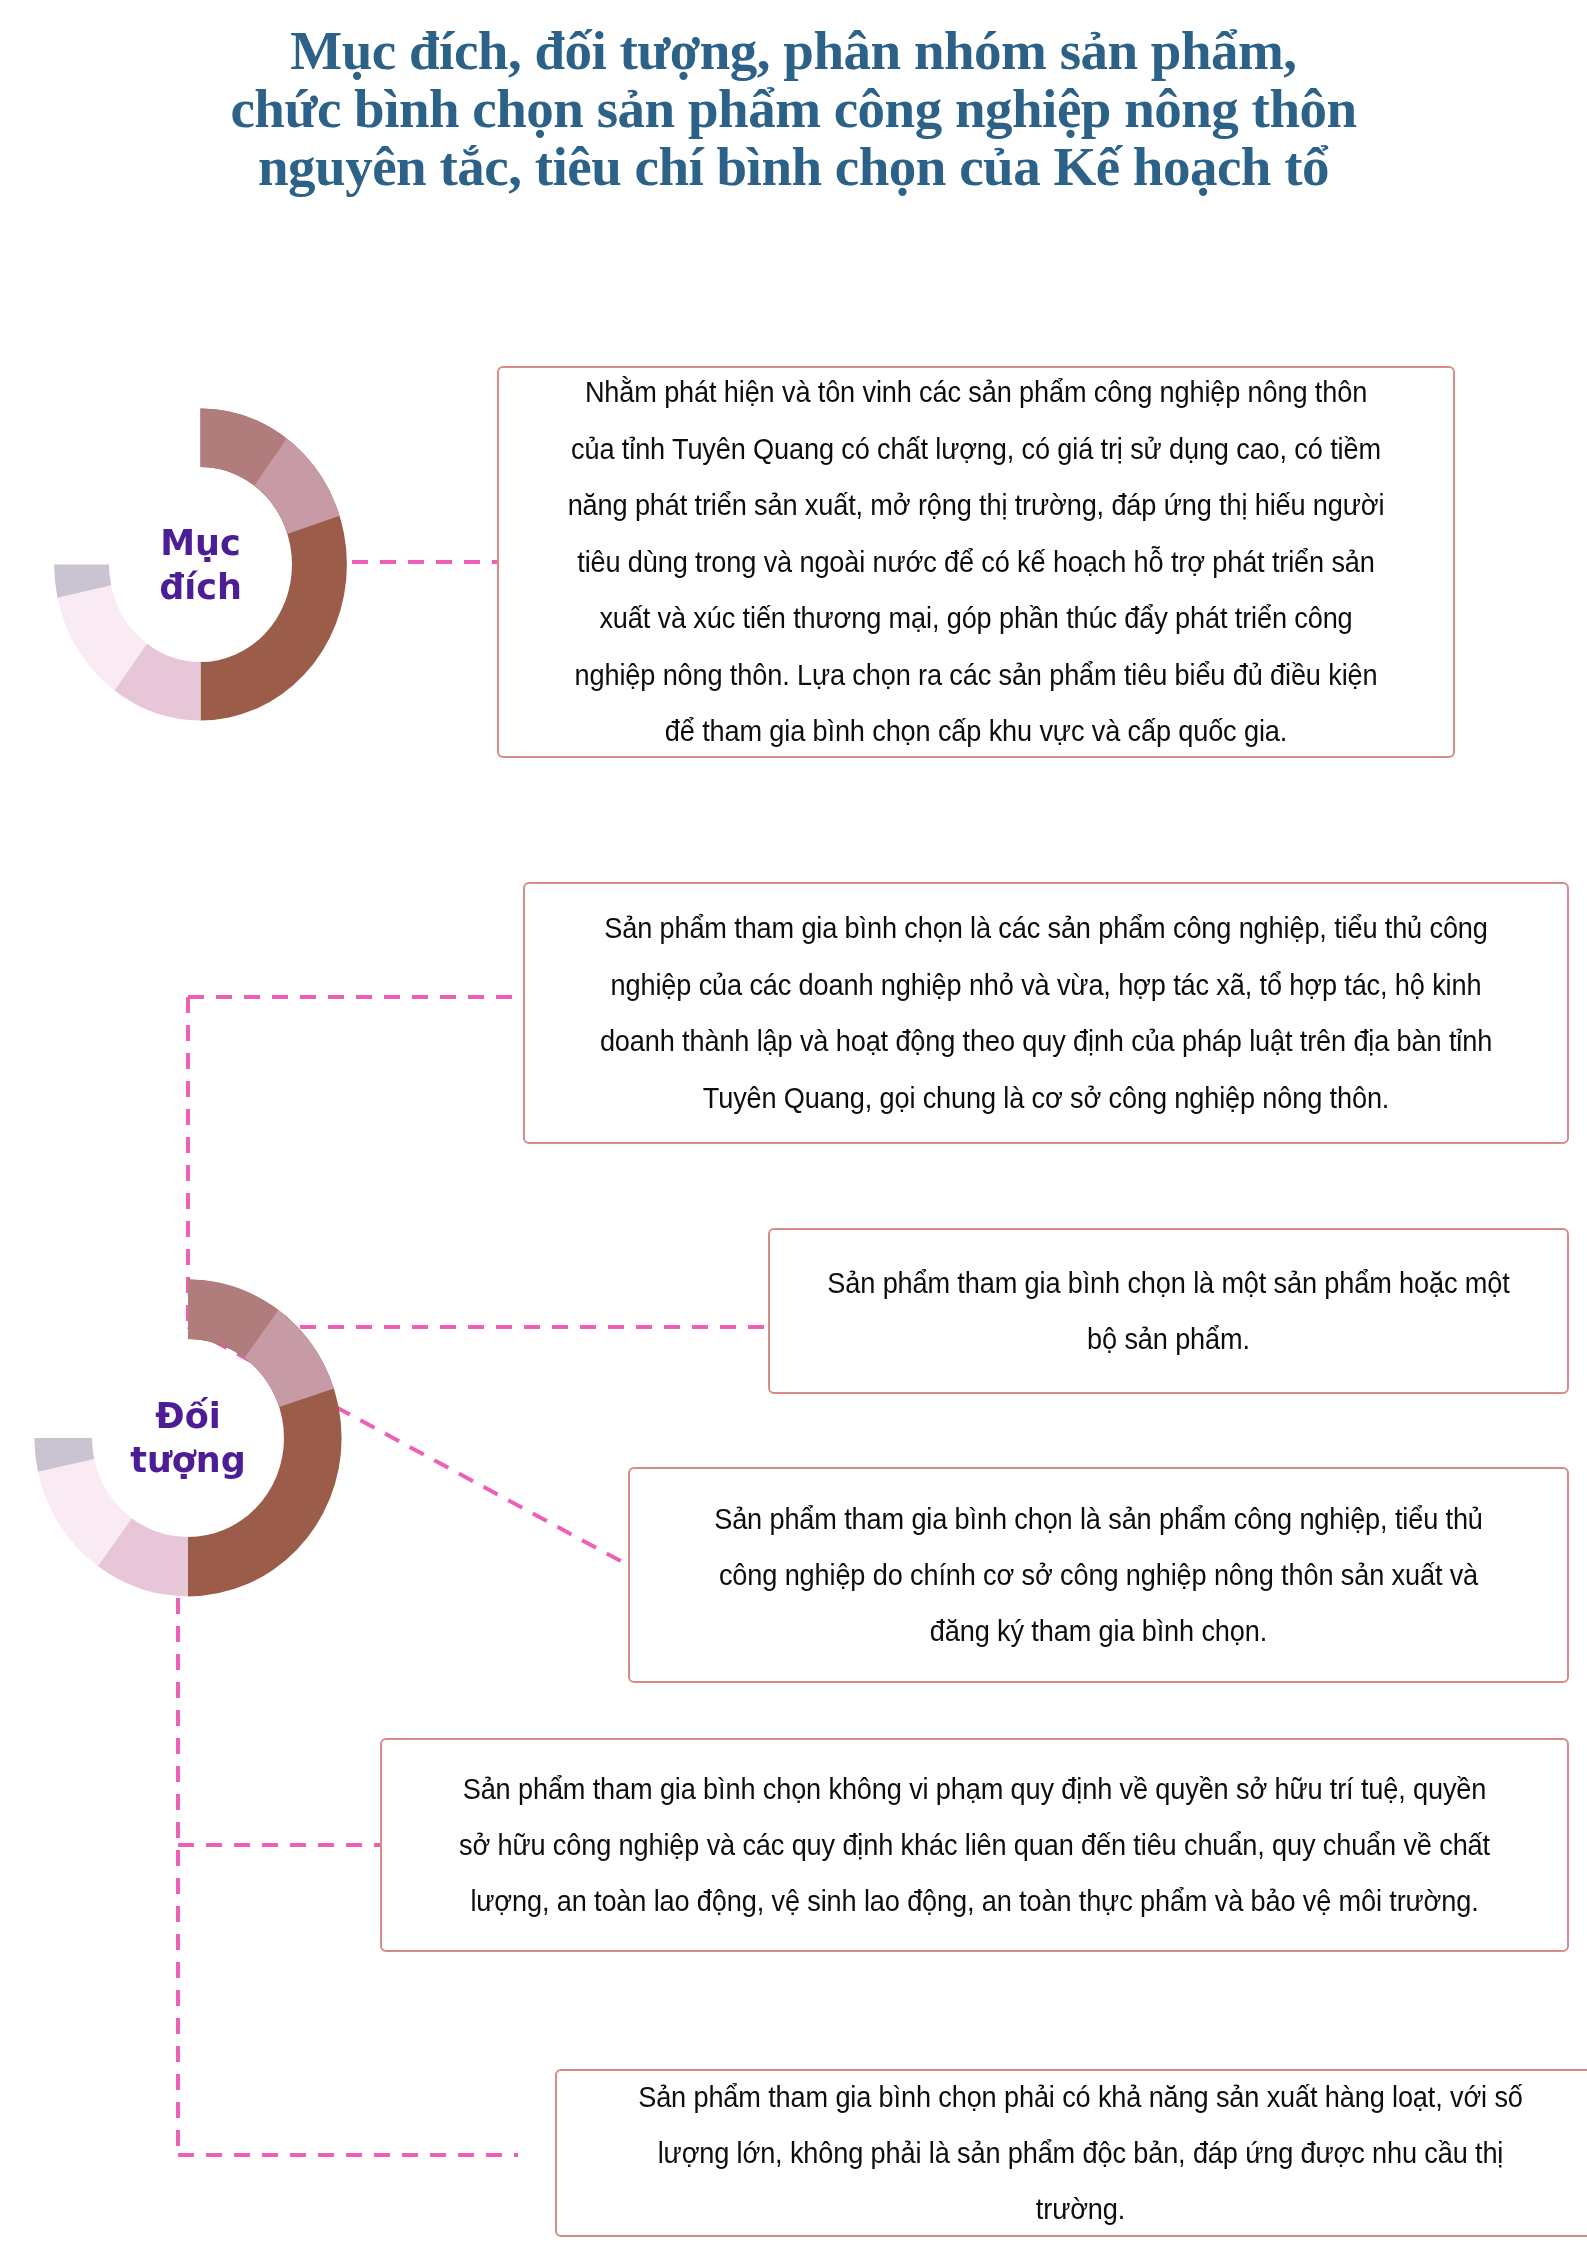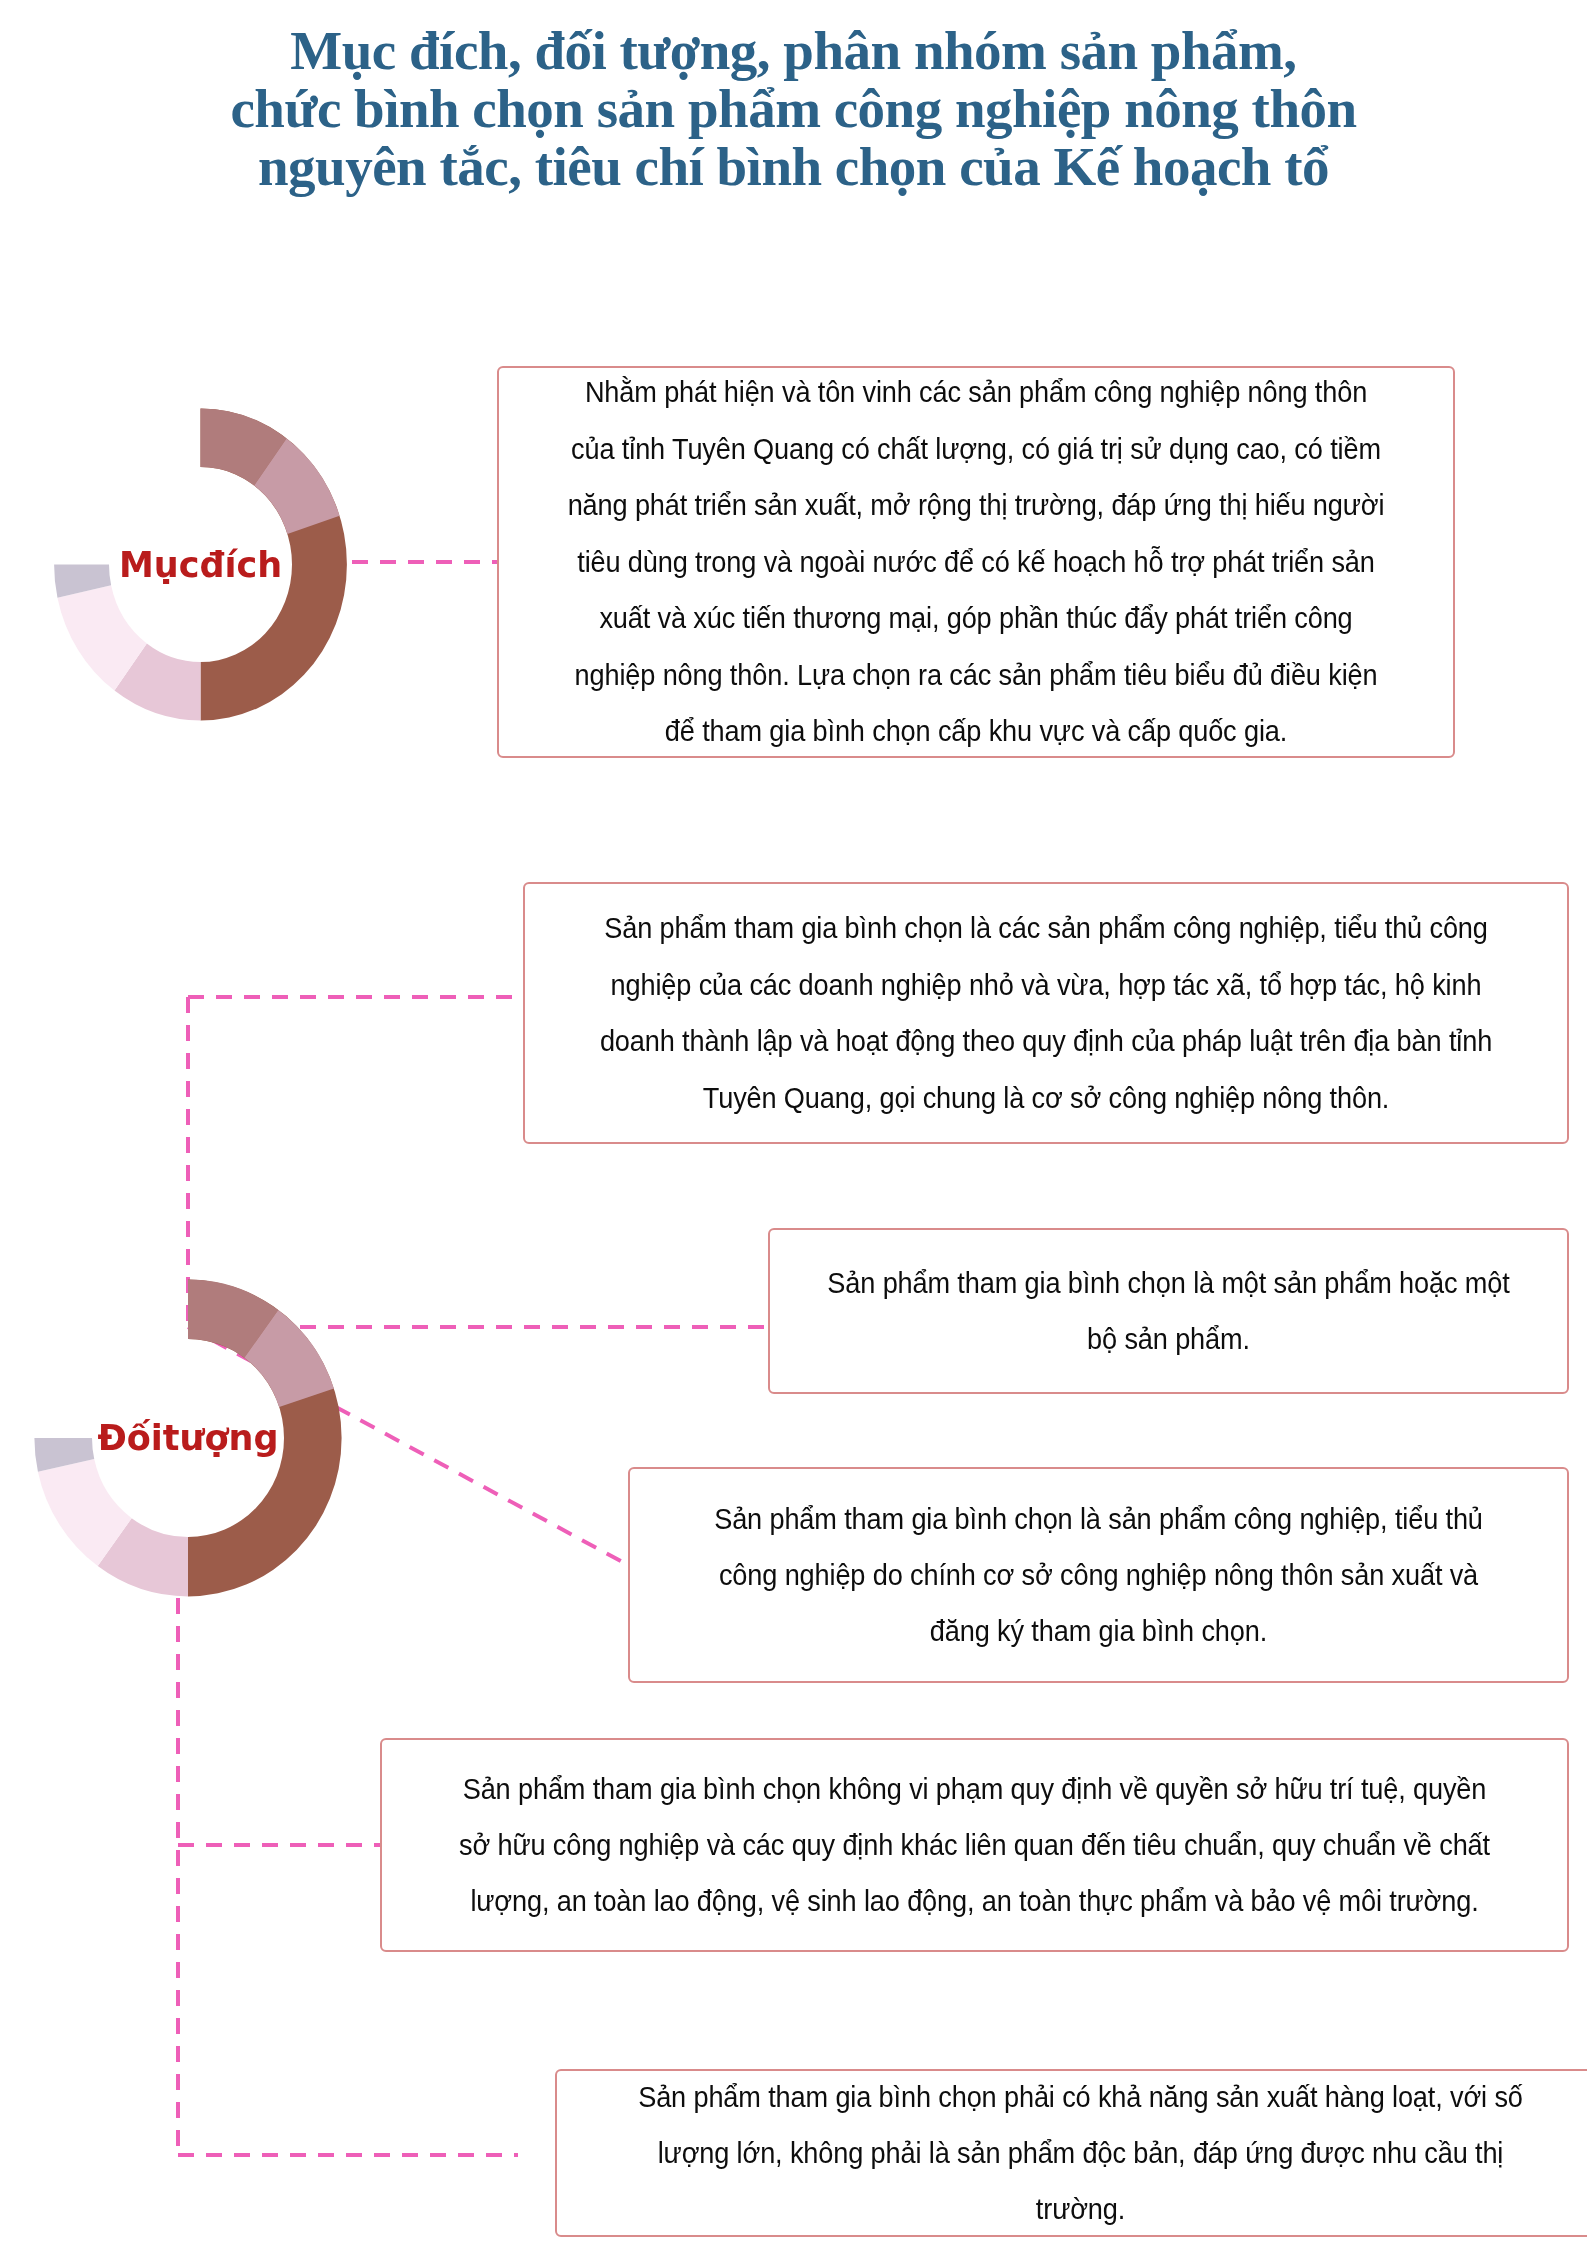--- a/index.html
+++ b/index.html
@@ -46,28 +46,28 @@
 
   
   .donut {
     position: absolute;
   }
   .donut-label {
     position: absolute;
     left: 0; top: 0;
     width: 100%; height: 100%;
     display: flex;
-    flex-direction: row;
+    flex-direction: column;
     align-items: center;
     justify-content: center;
     font-family: "DejaVu Sans", sans-serif;
     font-weight: bold;
     font-size: 35px;
     line-height: 44px;
-    color: #b91c1c;
+    color: #4c1d95;
     text-align: center;
   }
 
   
   .textbox {
     position: absolute;
     border: 2px solid #D98B8B;
     border-radius: 6px;
     background: #ffffff;
     display: flex;

